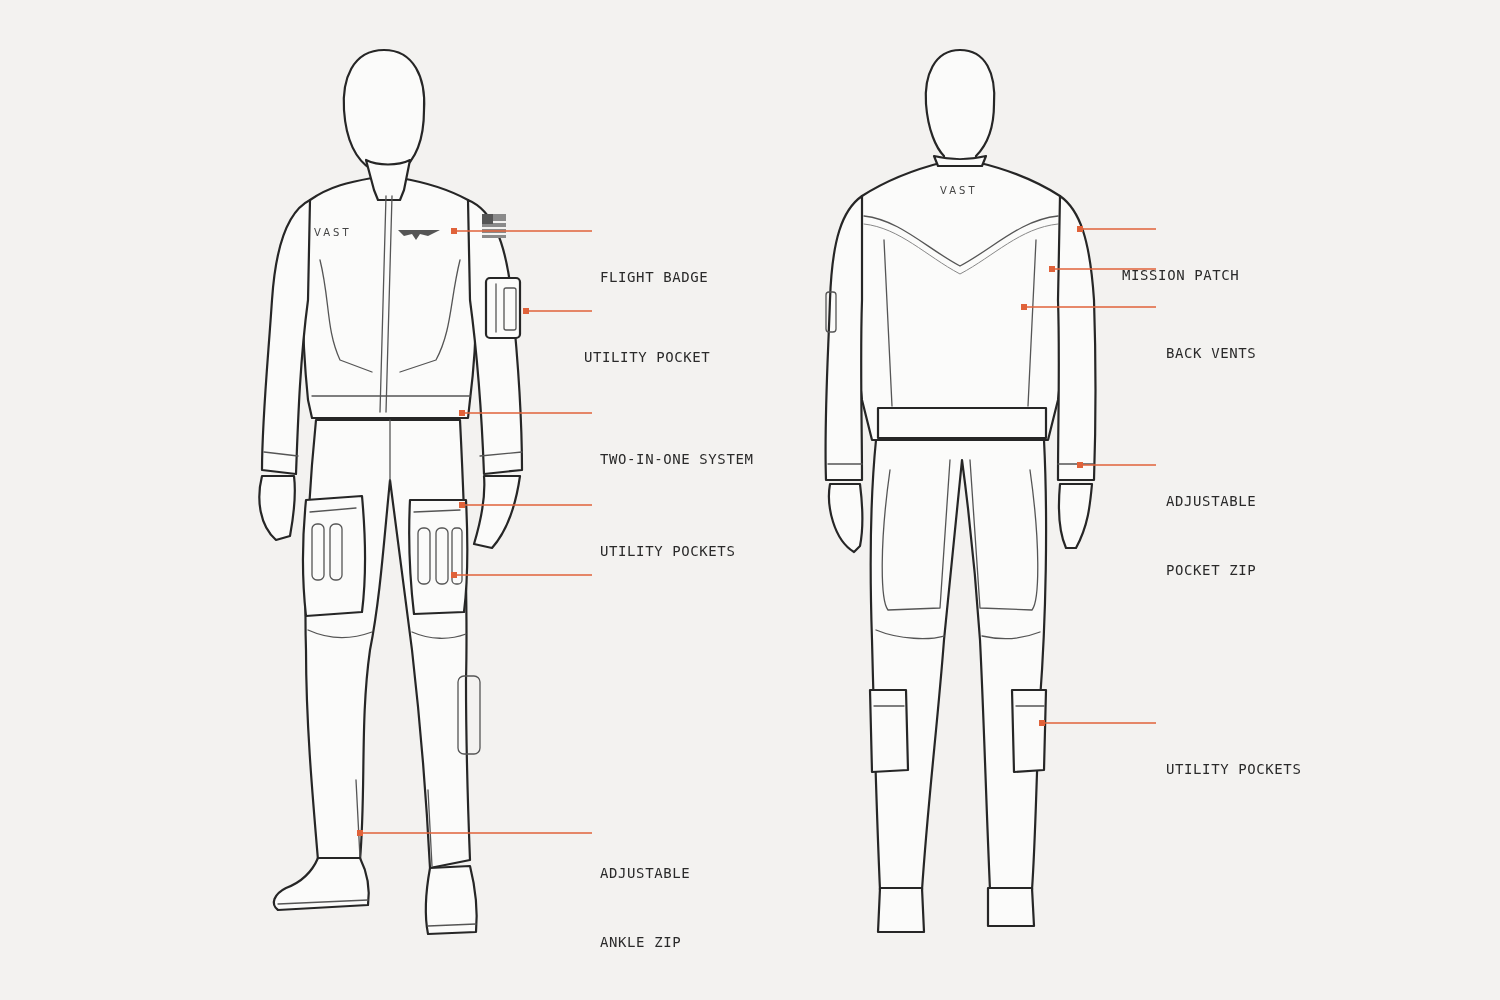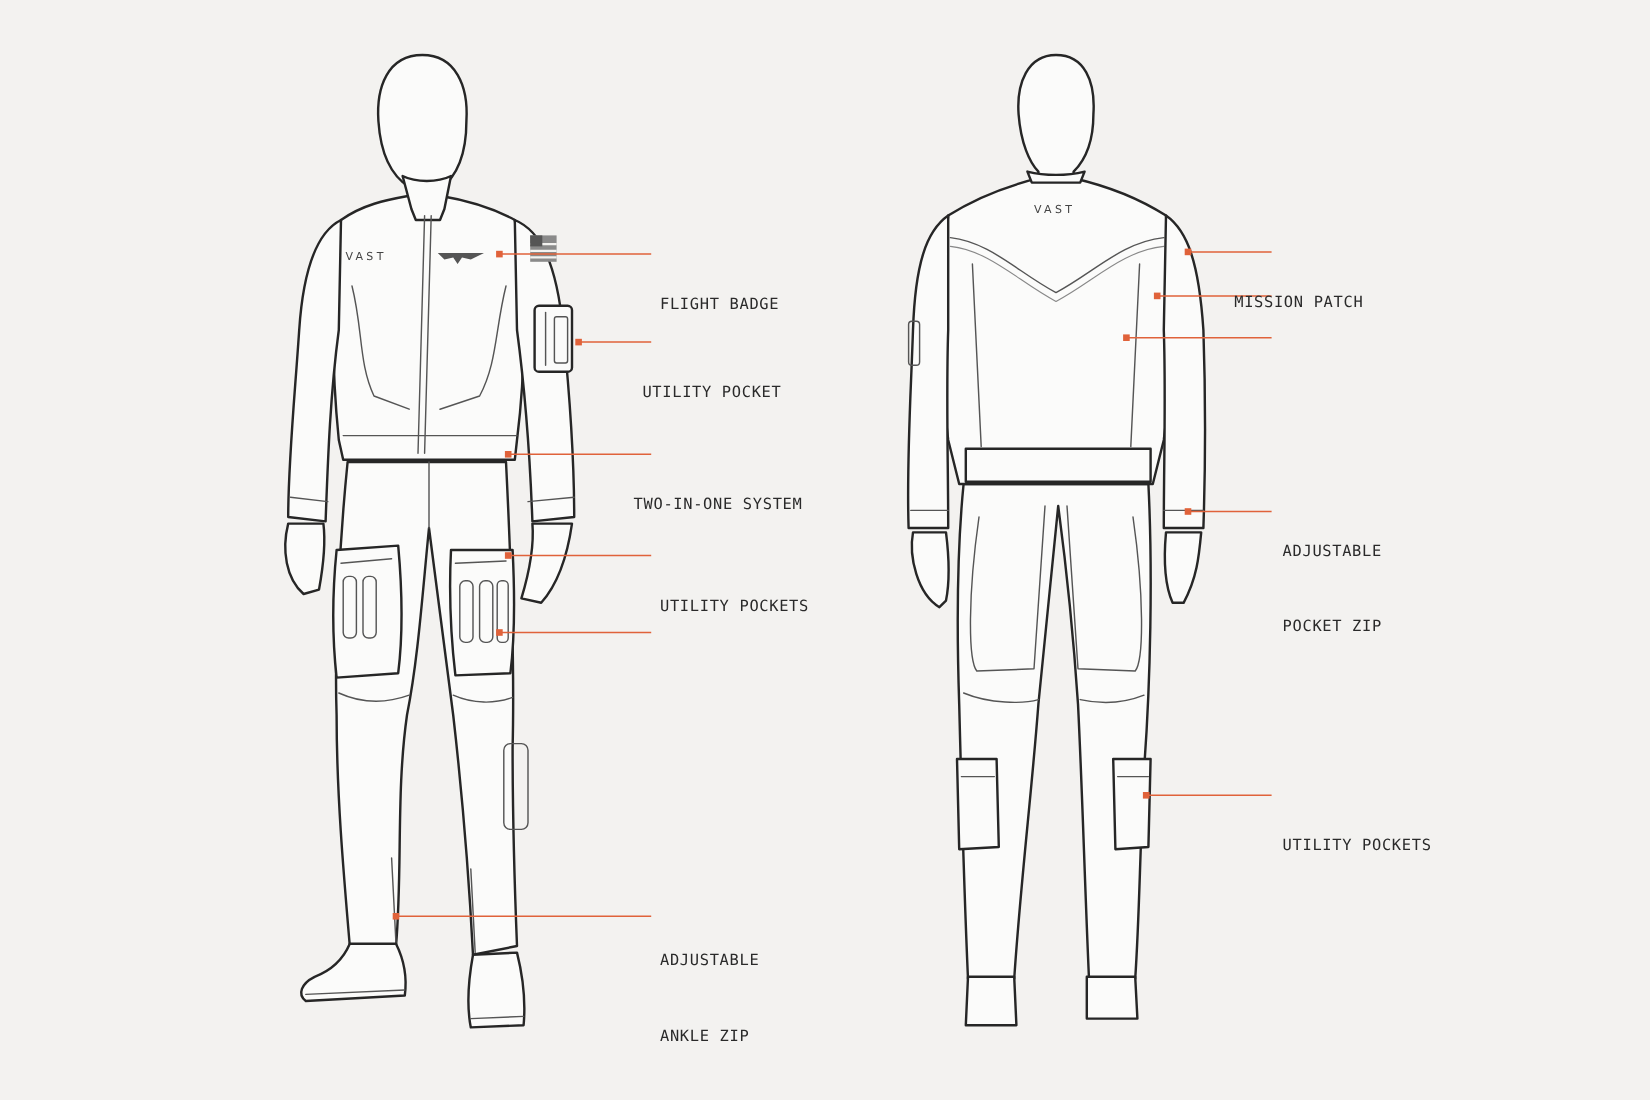--- a/index.html
+++ b/index.html
@@ -153,35 +153,38 @@
   </g>
 </svg>
 
 
 <div class="label" style="left:600px;top:220px;">
   <span>FLIGHT BADGE</span>
 </div>
 <div class="label" style="left:584px;top:300px;">
   <span>UTILITY POCKET</span>
 </div>
-<div class="label" style="left:576px;top:402px;text-align:right;">
+<div class="label" style="left:600px;top:402px;text-align:right;">
   <span>TWO-IN-ONE SYSTEM</span>
 </div>
 <div class="label" style="left:600px;top:494px;">
   <span>UTILITY POCKETS</span>
 </div>
 <div class="label" style="left:600px;top:816px;">
   <span>ADJUSTABLE</span>
   <span>ANKLE ZIP</span>
 </div>
 
 
 <div class="label" style="left:1122px;top:218px;">
   <span>MISSION PATCH</span>
 </div>
+<div class="label" style="left:1166px;top:296px;">
+  <span>BACK VENTS</span>
+</div>
 <div class="label" style="left:1166px;top:444px;">
   <span>ADJUSTABLE</span>
   <span>POCKET ZIP</span>
 </div>
 <div class="label" style="left:1166px;top:712px;">
   <span>UTILITY POCKETS</span>
 </div>
 </div>
 
 </body></html>

